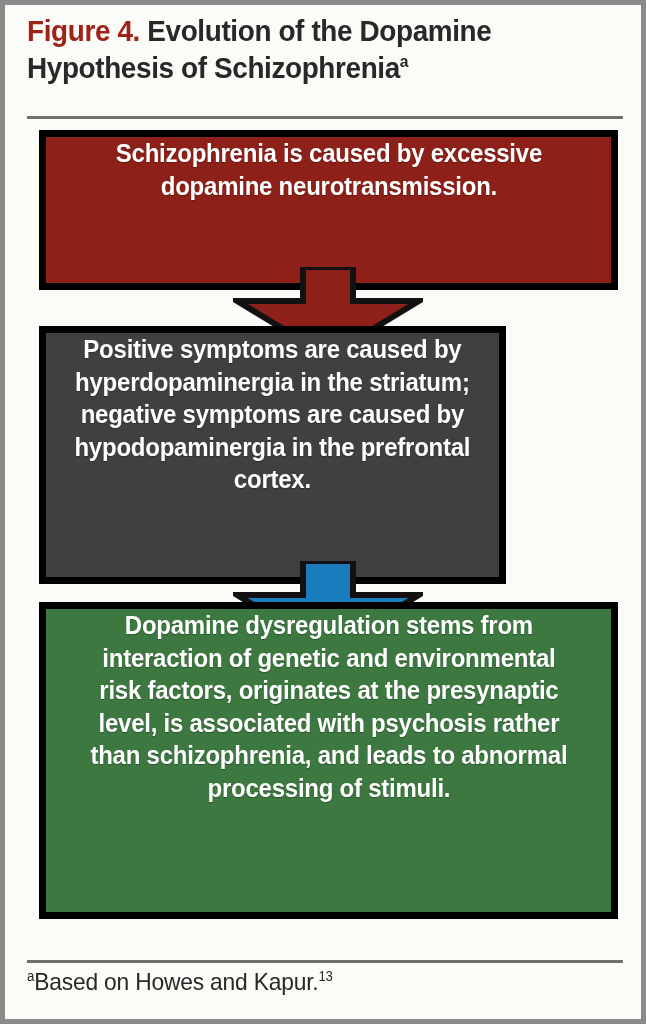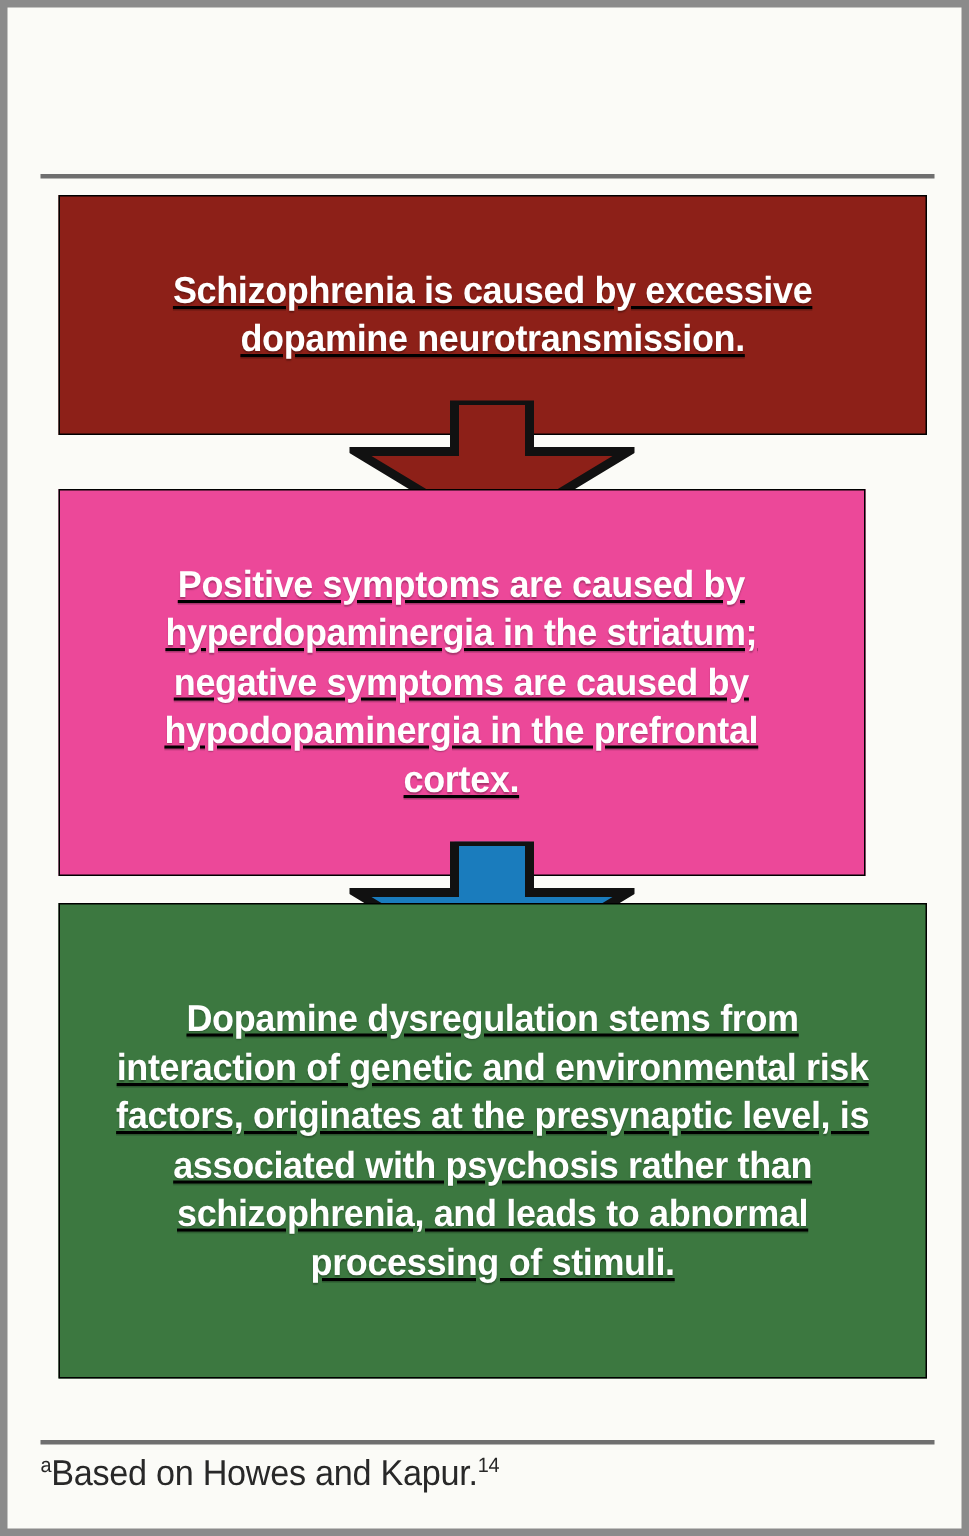--- a/index.html
+++ b/index.html
@@ -55,26 +55,25 @@
     top: 111px;
     width: 596px;
     height: 3px;
     background: #6f6f6f;
   }
 
   
   .flow-box {
     position: absolute;
     box-sizing: border-box;
-    border: 1px solid #000000;
+    border: 7px solid #000000;
     display: flex;
-    align-items: center;
+    align-items: flex-start;
     justify-content: center;
     text-align: center;
-    text-decoration: underline;
   }
   .flow-box .box-text {
     display: block;
     width: 92%;
     color: #ffffff;
     font-weight: bold;
     font-size: 25px;
     line-height: 1.30;
     letter-spacing: -0.25px;
     text-shadow: 0 1px 1px rgba(0,0,0,0.28);
@@ -84,23 +83,23 @@
   #box-red {
     left: 34px;
     top: 125px;
     width: 579px;
     height: 160px;
     background: #8d2018;
   }
   #box-blue {
     left: 34px;
     top: 321px;
-    width: 538px;
+    width: 467px;
     height: 258px;
-    background: #ec4899;
+    background: #404040;
   }
   #box-green {
     left: 34px;
     top: 597px;
     width: 579px;
     height: 317px;
     background: #3c7840;
   }
 
   
@@ -141,20 +140,23 @@
   .footnote .sup {
     font-size: 0.58em;
     vertical-align: super;
   }
 </style>
 </head>
 <body>
 
 <div id="figure-root">
 
+  <div class="title-block">
+    <h1 class="fig-title"><span class="fig-num">Figure 4.</span><span> Evolution of the Dopamine Hypothesis of Schizophrenia</span><span class="sup">a</span></h1>
+  </div>
   <div class="title-rule"></div>
 
   <div class="flow-box" id="box-red">
     <span class="box-text">Schizophrenia is caused by excessive dopamine neurotransmission.</span>
   </div>
 
   <div class="arrow" id="arrow-red">
     <svg viewBox="0 0 190 92" xmlns="http://www.w3.org/2000/svg" aria-hidden="true">
       <path d="M 70 0 L 120 0 L 120 34 L 186 34 L 95 89 L 4 34 L 70 34 Z" fill="#8d2018" stroke="#111111" stroke-width="6" stroke-linejoin="miter"></path>
     </svg>
@@ -168,15 +170,15 @@
     <svg viewBox="0 0 190 92" xmlns="http://www.w3.org/2000/svg" aria-hidden="true">
       <path d="M 70 0 L 120 0 L 120 34 L 186 34 L 95 89 L 4 34 L 70 34 Z" fill="#1a7cbd" stroke="#111111" stroke-width="6" stroke-linejoin="miter"></path>
     </svg>
   </div>
 
   <div class="flow-box" id="box-green">
     <span class="box-text">Dopamine dysregulation stems from interaction of genetic and environmental risk factors, originates at the presynaptic level, is associated with psychosis rather than schizophrenia, and leads to abnormal processing of stimuli.</span>
   </div>
 
   <div class="foot-rule"></div>
-  <p class="footnote"><span class="sup">a</span><span>Based on Howes and Kapur.</span><span class="sup">14</span></p>
+  <p class="footnote"><span class="sup">a</span><span>Based on Howes and Kapur.</span><span class="sup">13</span></p>
 
 </div>
 
 </body></html>

